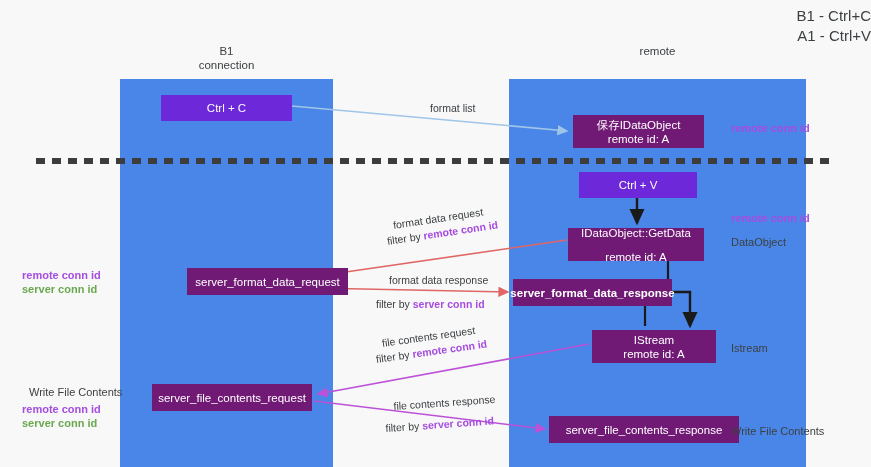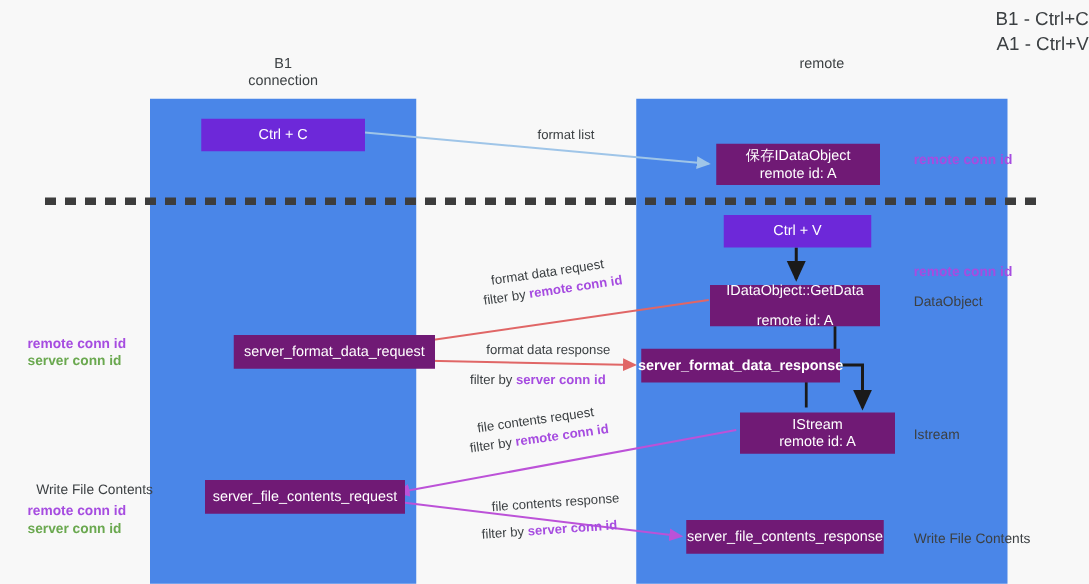--- a/index.html
+++ b/index.html
@@ -47,22 +47,22 @@
   .box.orange{background:#701a75;}
   .box .l2{display:block;}
 
   #box-ctrlc{left:161px;top:95px;width:131px;height:26px;}
   #box-idataobject{left:573px;top:115px;width:131px;height:33px;}
   #box-ctrlv{left:579px;top:172px;width:118px;height:26px;justify-content:center;}
   #box-getdata{left:568px;top:228px;width:136px;height:33px;gap:10px;}
   #box-sfdreq{left:152px;top:268px;width:161px;height:27px;margin-left:35px;}
   #box-sfdresp{left:513px;top:279px;width:159px;height:27px;font-weight:bold;}
   #box-istream{left:592px;top:330px;width:124px;height:33px;}
-  #box-sfcreq{left:152px;top:384px;width:160px;height:27px;margin-left:12px;}
-  #box-sfcresp{left:549px;top:416px;width:158px;height:27px;}
+  #box-sfcreq{left:152px;top:384px;width:160px;height:27px;}
+  #box-sfcresp{left:549px;top:416px;width:190px;height:27px;}
 
   
   #divider{
     left:36px;top:158px;width:800px;height:6px;
     background-image:repeating-linear-gradient(to right,#3d3d3d 0 9px,transparent 9px 16px);
   }
 
   
   .side{font-size:11px;line-height:14px;}
   .purple{color:#a64ce0;font-weight:bold;}

